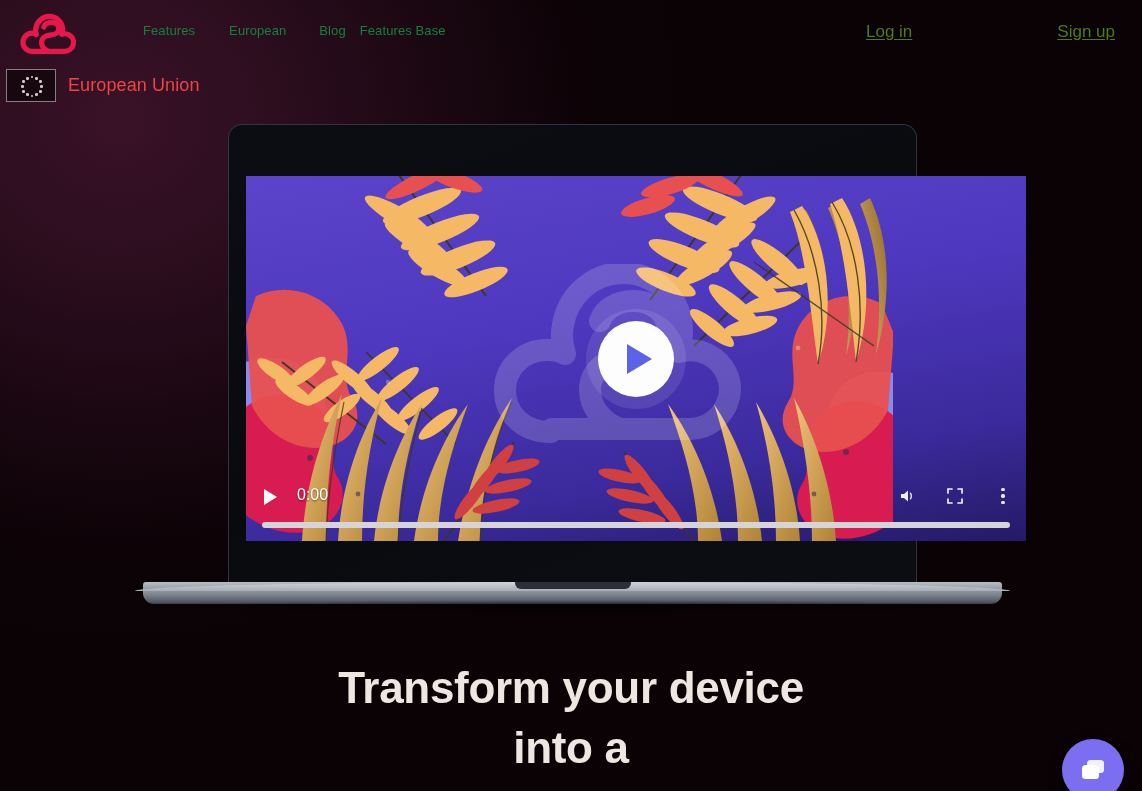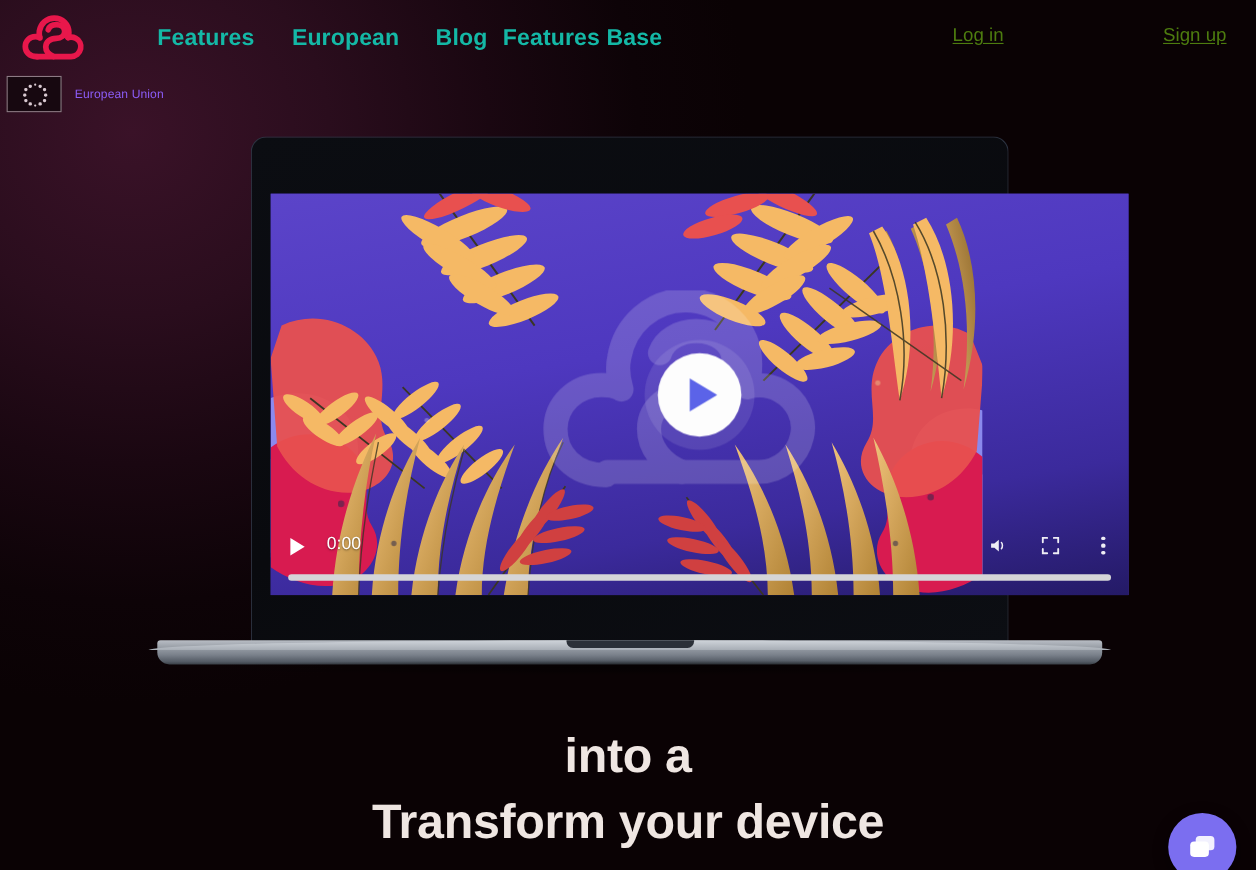--- a/index.html
+++ b/index.html
@@ -51,23 +51,23 @@
 
   .nav {
     position: absolute;
     left: 143px;
     top: 23px;
     display: flex;
     align-items: center;
     gap: 0;
   }
   .nav-link {
-    color: #14b8a6;
-    font-size: 21px;
-    font-weight: bold;
+    color: #15803d;
+    font-size: 13px;
+    font-weight: normal;
     letter-spacing: 0.1px;
     text-decoration: none;
     white-space: nowrap;
     cursor: pointer;
   }
   .nav-link.features { margin-right: 34px; }
   .nav-link.pricing  { margin-right: 33px; }
   .nav-link.blog     { margin-right: 14px; }
 
   .auth {
@@ -107,22 +107,22 @@
     position: relative;
   }
   .eu-star {
     position: absolute;
     width: 2.6px;
     height: 2.6px;
     background: #d8c8d0;
     border-radius: 50%;
   }
   .eu-label {
-    color: #8b5cf6;
-    font-size: 11px;
+    color: #ef4444;
+    font-size: 18px;
     letter-spacing: 0.1px;
     white-space: nowrap;
   }
 
   
   .laptop {
     position: absolute;
     left: 228px;
     top: 124px;
     width: 689px;
@@ -588,22 +588,22 @@
       </div>
     </div>
 
     <div class="laptop-base">
       <div class="base-notch"></div>
     </div>
     <div class="base-shadow"></div>
   </div>
 
   <div class="headline">
+    <div>Transform your device</div>
     <div>into a</div>
-    <div>Transform your device</div>
   </div>
 
   <div class="chat-widget">
     <svg width="30" height="30" viewBox="0 0 30 30">
       <rect x="9" y="5" width="17" height="13" rx="3.5" fill="#ffffff" opacity="0.9"></rect>
       <rect x="4" y="10" width="17" height="14" rx="3.5" fill="#ffffff"></rect>
     </svg>
   </div>
 
 </div>

